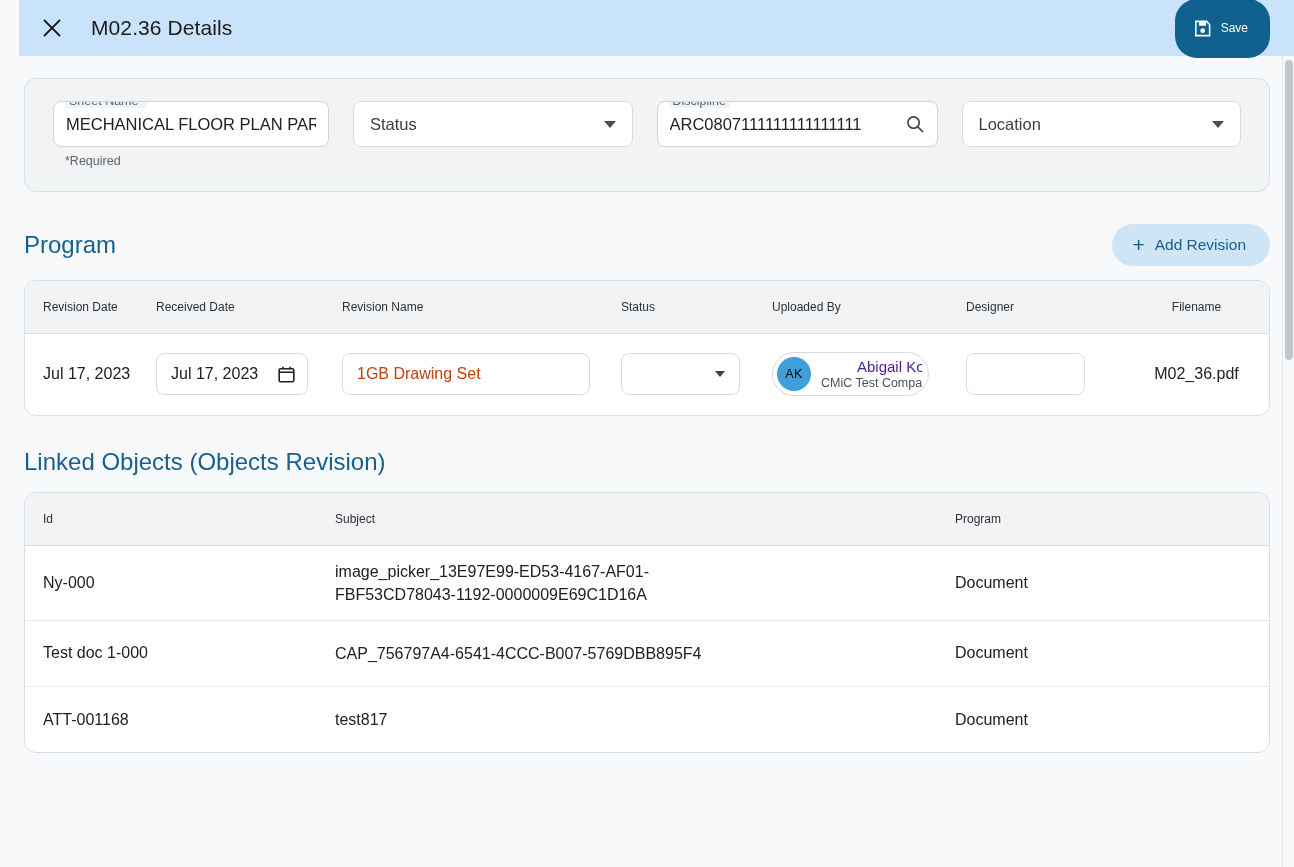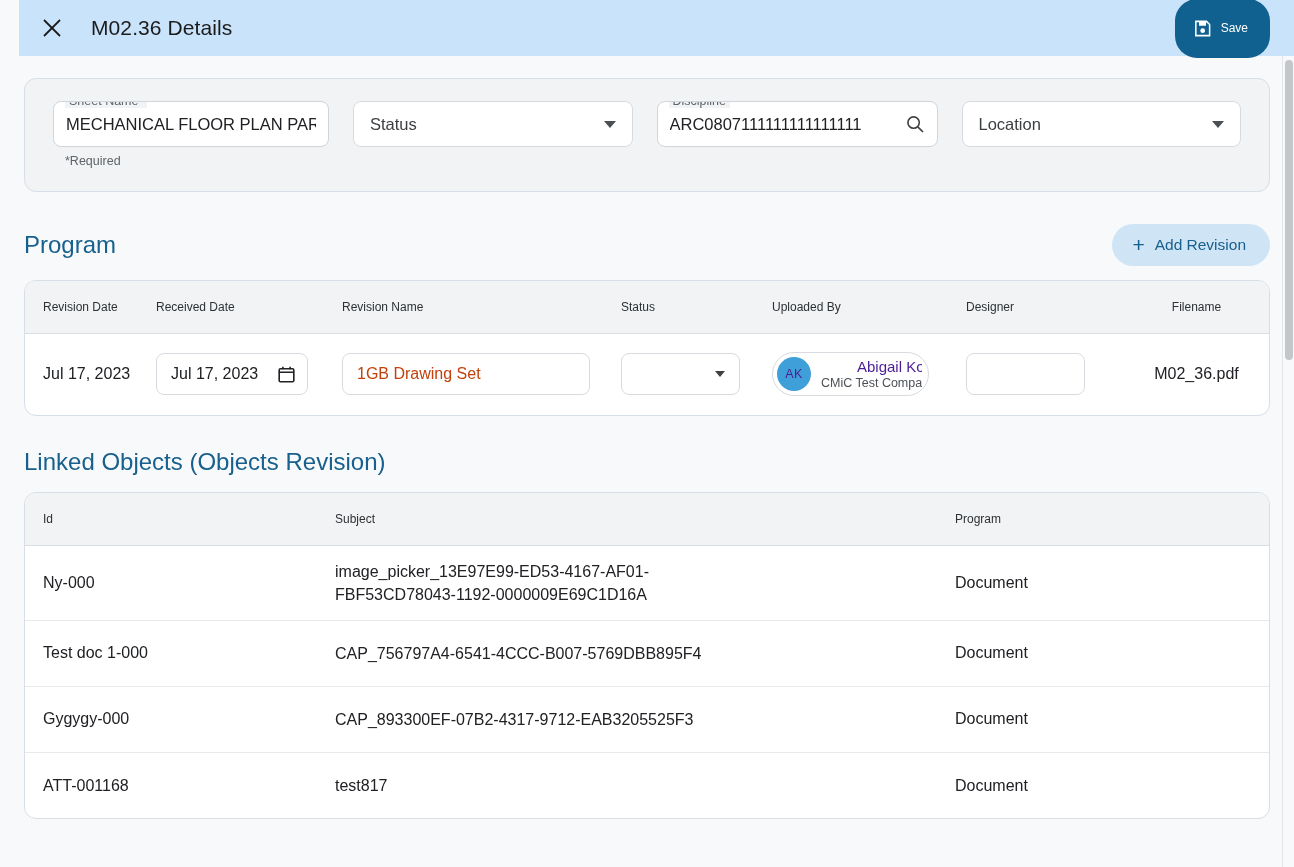--- a/index.html
+++ b/index.html
@@ -267,21 +267,21 @@
     border-radius: 22px;
     background: #fff;
     padding: 0 6px 0 4px;
     overflow: hidden;
     cursor: pointer;
   }
   .avatar {
     width: 34px; height: 34px;
     border-radius: 50%;
     background: #3f9fd8;
-    color: #4c1d95;
+    color: #000000;
     font-size: 12.5px;
     display: flex; align-items: center; justify-content: center;
     flex: 0 0 auto;
     letter-spacing: .3px;
   }
   .chip-txt { margin-left: 10px; line-height: 1.15; overflow: hidden; }
   .chip-name { font-size: 15px; color: #4c1d95; white-space: nowrap; margin-left: 36px; }
   .chip-sub { font-size: 12.5px; color: #4d5156; white-space: nowrap; }
 
   
@@ -437,27 +437,20 @@
             <td>Document</td>
           </tr>
           <tr>
             <td>Test doc 1-000</td>
             <td>
                 <div class="cell-wrap">CAP_756797A4-6541-4CCC-B007-5769DBB895F4</div>
               </td>
             <td>Document</td>
           </tr>
           <tr>
-            <td>Gygygy-000</td>
-            <td>
-                <div class="cell-wrap">CAP_893300EF-07B2-4317-9712-EAB3205525F3</div>
-              </td>
-            <td>Document</td>
-          </tr>
-          <tr>
             <td>ATT-001168</td>
             <td>
                 <div class="cell-wrap">test817</div>
               </td>
             <td>Document</td>
           </tr>
         </tbody>
       </table>
     </div>
 

